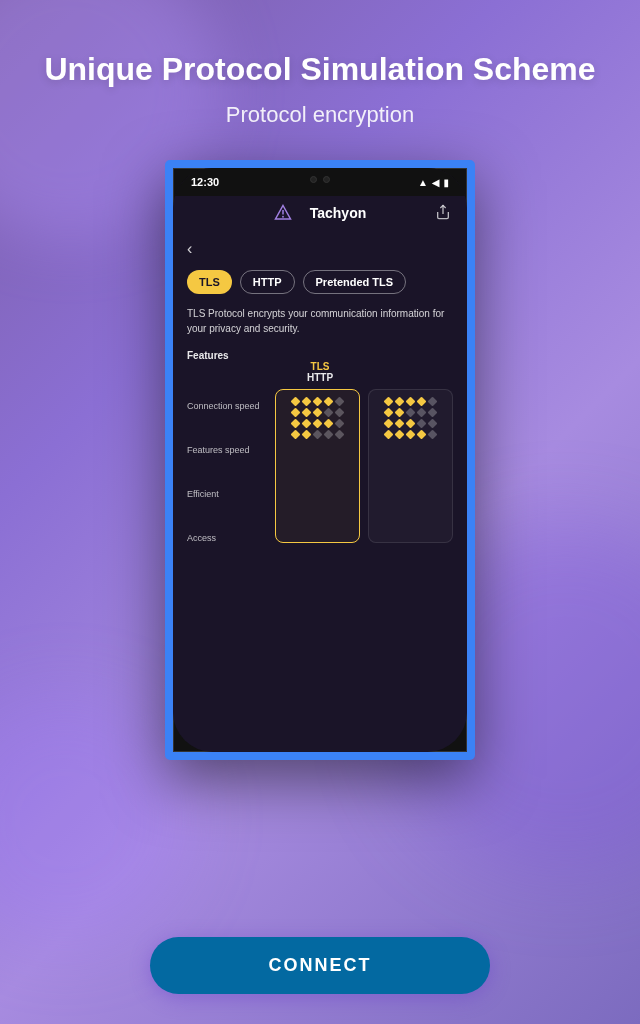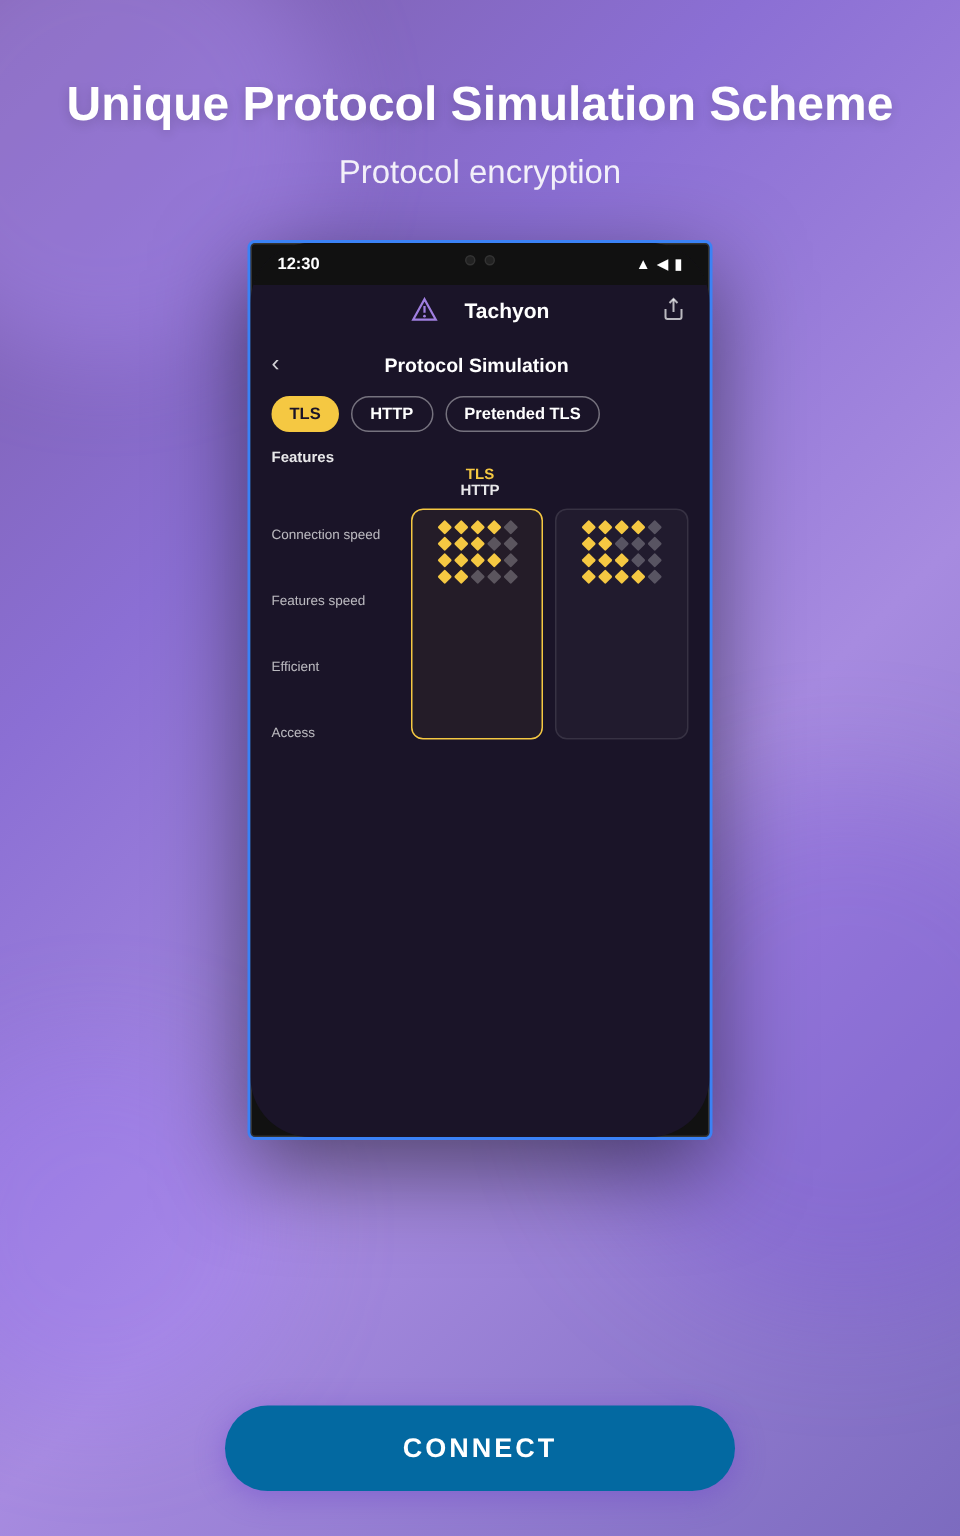--- a/index.html
+++ b/index.html
@@ -78,21 +78,21 @@
       position: relative;
       width: 310px;
       height: 600px;
     }
 
     .phone-frame {
       width: 310px;
       height: 600px;
       background: #111;
       border-radius: 5px;
-      border: 2px solid #3b82f6;
+      border: 8px solid #3b82f6;
       box-shadow: 0 20px 60px rgba(0,0,0,0.5), inset 0 0 0 1px #333;
       position: relative;
       overflow: hidden;
     }
 
     .phone-notch-bar {
       position: absolute;
       top: 0;
       left: 0;
       right: 0;
@@ -439,29 +439,29 @@
               <polyline points="16,6 12,2 8,6"></polyline>
               <line x1="12" y1="2" x2="12" y2="15"></line>
             </svg>
           </div>
         </div>
 
         <div class="screen-body">
 
           <div class="section-header">
             <span class="back-btn">‹</span>
-            <span class="section-title">Protocol Simulation</span>
           </div>
 
           <div class="protocol-tabs">
             <button class="tab-btn active">TLS</button>
             <button class="tab-btn inactive">HTTP</button>
             <button class="tab-btn inactive">Pretended TLS</button>
           </div>
 
+          <p class="protocol-desc">TLS Protocol encrypts your communication information for your privacy and security.</p>
 
           <div class="comparison-table">
             <div class="table-header">
               <div class="col-features">Features</div>
               <div class="col-tls-header">TLS</div>
               <div class="col-http-header">HTTP</div>
             </div>
             <div class="table-body">
 
               <div class="feature-list">

